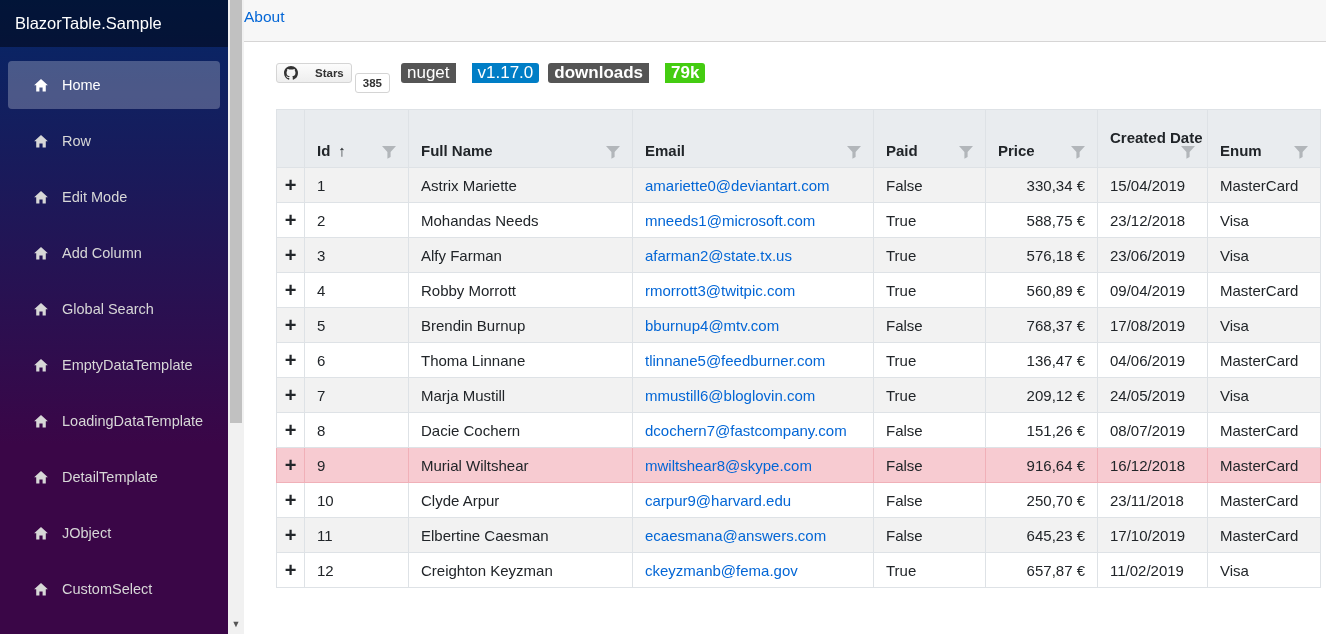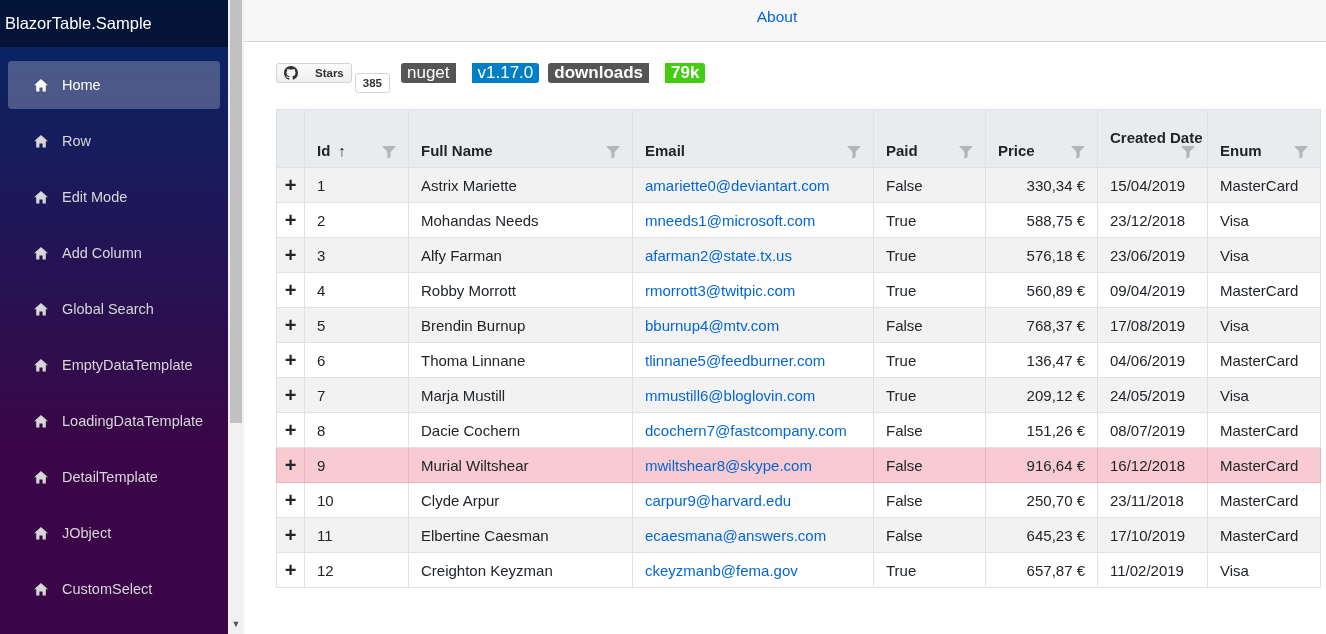--- a/index.html
+++ b/index.html
@@ -12,21 +12,21 @@
     color:#212529;
   }
 
   
   #sidebar {
     width:228px; flex-shrink:0; height:634px;
     background-image:linear-gradient(180deg, var(--sb-top,#052767) 0%, var(--sb-bottom,#3a0647) 70%);
   }
   .brand {
     height:47px; background:rgba(0,0,0,0.45);
-    display:flex; align-items:center; padding-left:5px;
+    display:flex; align-items:center; padding-left:15px;
     color:#fff; font-size:16.5px;
   }
   .nav { padding-top:14px; }
   .nav-item {
     height:48px; margin:0 8px 8px 8px; border-radius:4px;
     display:flex; align-items:center; padding-left:25px;
     color:#d7d7d7; font-size:14.5px; text-decoration:none; cursor:pointer;
   }
   .nav-item.active { background:rgba(255,255,255,0.25); color:#fff; }
   .nav-icon { width:16px; height:15px; margin-right:13px; display:inline-flex; }
@@ -39,21 +39,21 @@
   #sb-thumb { position:absolute; top:0; left:2px; right:2px; height:423px; background:#c1c1c1; }
   #sb-arrow {
     position:absolute; bottom:4px; left:0; width:100%; text-align:center;
     color:#555; font-size:9px; line-height:12px;
   }
 
   
   #main { flex:1; min-width:0; display:flex; flex-direction:column; background:#fff; }
   .top-row {
     height:42px; flex-shrink:0; background:#f7f7f7; border-bottom:1px solid #d6d5d5;
-    display:flex; justify-content:center; padding:8px 16px 0 0;
+    display:flex; justify-content:flex-start; padding:8px 16px 0 0;
   }
   .about-link { color:var(--link,#0366d6); font-size:15.5px; text-decoration:none; }
 
   .content { padding:21px 6px 0 32px; }
   h1.page-title { font-size:40px; font-weight:400; margin:0 0 12px 0; color:#212529; }
 
   
   .badges { display:flex; align-items:center; height:20px; margin-bottom:26px; }
   .gh-btn {
     height:20px; display:flex; align-items:center; padding:0 7px;

